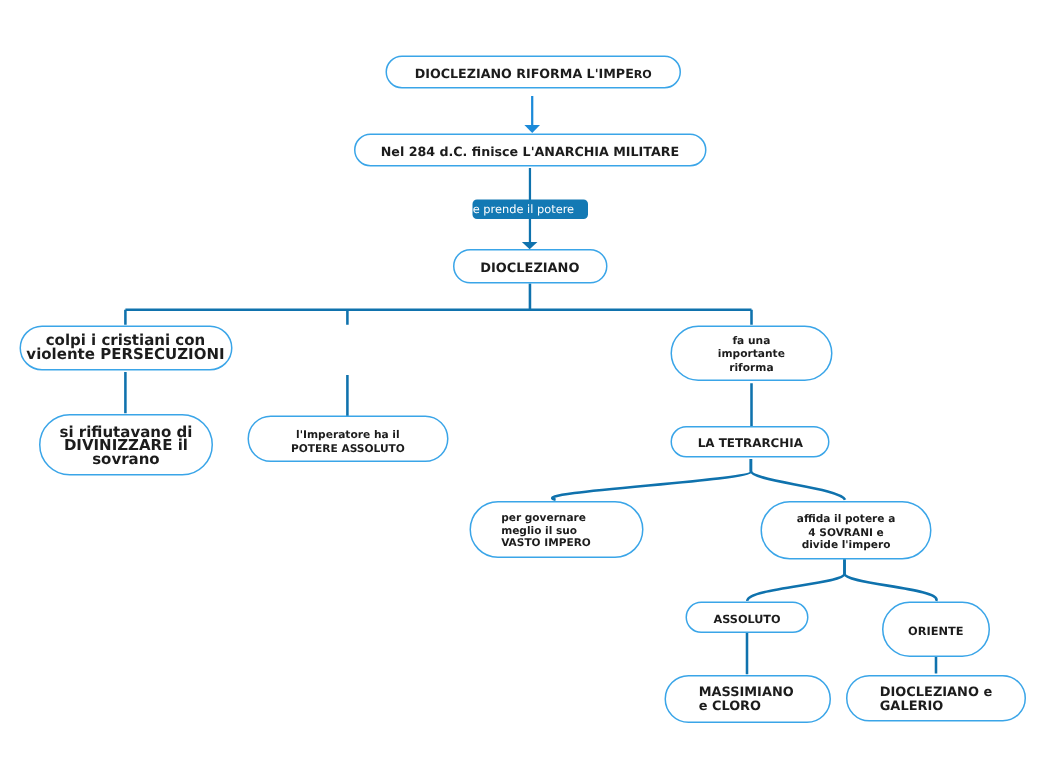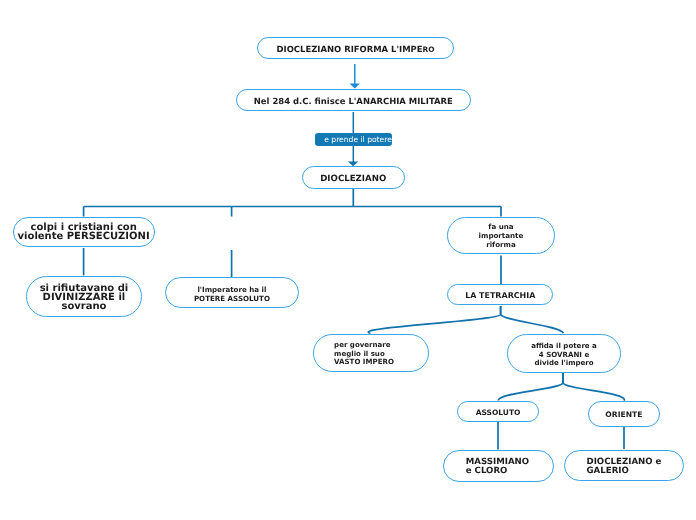--- a/index.html
+++ b/index.html
@@ -12,21 +12,21 @@
   .node{position:absolute;box-sizing:border-box;background:#ffffff;
         border:1.55px solid #3aa5e8;border-radius:999px;
         display:flex;align-items:center;justify-content:center;
         color:#1c1c1c;font-weight:bold;text-align:center;z-index:5;}
   .node .txt{white-space:pre-line;display:block;position:relative;top:var(--dy,1.3px);}
   .node .txt .shrink{font-size:0.88em;}
   .node.left{justify-content:flex-start;}
   .node.left .txt{text-align:left;}
   .tag{position:absolute;background:#1379b4;color:#ffffff;border-radius:3px;
        font-size:7.6px;font-weight:normal;
-       display:flex;align-items:center;justify-content:flex-end;z-index:8;}
+       display:flex;align-items:center;justify-content:flex-start;z-index:8;}
 </style>
 </head>
 <body>
 
 <div id="stage">
   <svg class="links" viewBox="0 0 696 520" xmlns="http://www.w3.org/2000/svg">
     <g fill="none" stroke="#1b8ad9" stroke-width="1.5">
       <path d="M354.8 64 L354.8 84.5"></path>
     </g>
     <path d="M349.6 83.4 L360 83.4 L354.8 88.6 Z" fill="#1b8ad9" stroke="none"></path>
@@ -84,21 +84,21 @@
 VASTO IMPERO</span>
     </div>
   <div class="node" style="left:507.4px;top:334.4px;width:113.3px;height:38.5px;font-size:7.05px;line-height:8.65px;">
       <span class="txt">affida il potere a
 4 SOVRANI e
 divide l'impero</span>
     </div>
   <div class="node" style="left:456.9px;top:400.7px;width:82.3px;height:21.3px;font-size:7.5px;line-height:9px;">
       <span class="txt">ASSOLUTO</span>
     </div>
-  <div class="node" style="left:587.7px;top:400.7px;width:72.4px;height:26px;font-size:7.6px;line-height:9px;">
+  <div class="node" style="left:587.7px;top:400.7px;width:72.4px;height:37px;font-size:7.6px;line-height:9px;">
       <span class="txt">ORIENTE</span>
     </div>
   <div class="node left" style="left:442.8px;top:450.1px;width:111.3px;height:31.6px;font-size:8.6px;line-height:9.4px;padding-left:22px;">
       <span class="txt">MASSIMIANO
 e CLORO</span>
     </div>
   <div class="node left" style="left:563.5px;top:449.9px;width:120.8px;height:31.5px;font-size:8.65px;line-height:9.4px;padding-left:22px;">
       <span class="txt">DIOCLEZIANO e
 GALERIO</span>
     </div>

